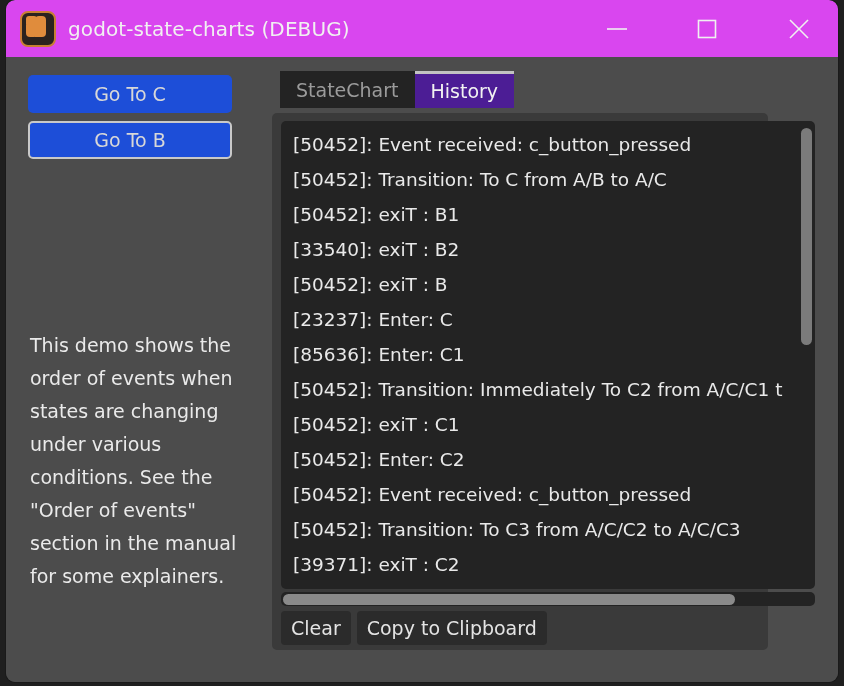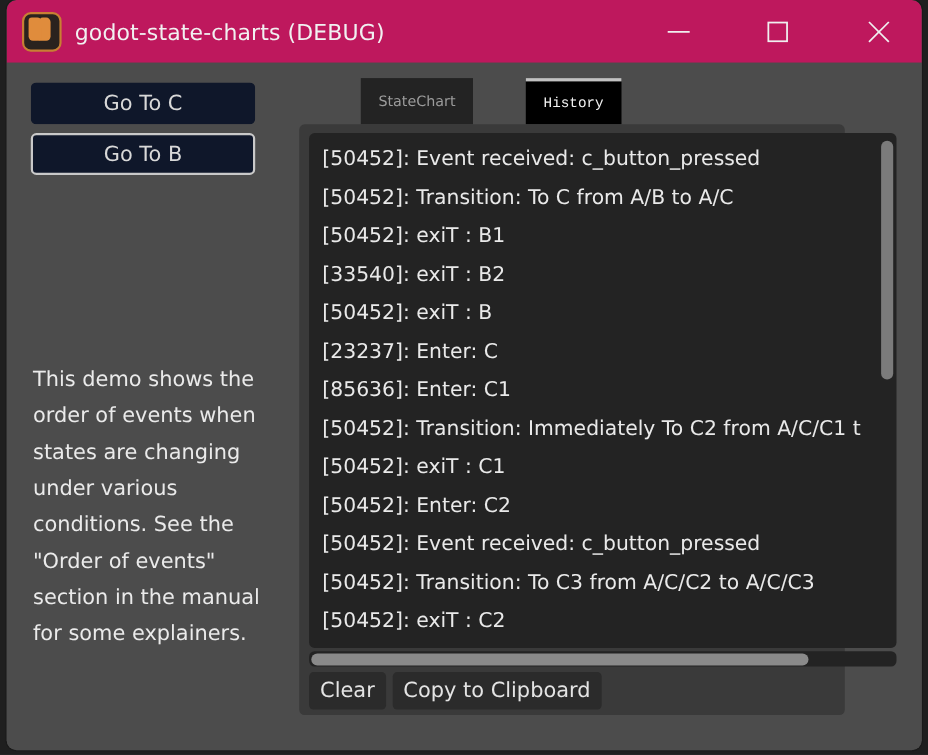--- a/index.html
+++ b/index.html
@@ -26,21 +26,21 @@
     box-shadow: 0 0 0 1px #1a1a1a;
     overflow: hidden;
   }
 
   
   #titlebar {
     position: absolute;
     left: 0; top: 0;
     width: 832px;
     height: 57px;
-    background: #be185d;
+    background: #d946ef;
     border-radius: 9px 9px 0 0;
     display: flex;
     align-items: center;
   }
   #app-icon {
     margin-left: 14px;
     width: 32px;
     height: 32px;
     border: 2px solid #c87f33;
     border-radius: 8px;
@@ -102,21 +102,21 @@
   
   #left-col {
     position: absolute;
     left: 22px;
     top: 18px;
     width: 212px;
   }
   .nav-button {
     width: 204px;
     height: 38px;
-    background: #0f172a;
+    background: #1d4ed8;
     border: 2px solid transparent;
     border-radius: 5px;
     color: #d8d8d8;
     font-size: 19px;
     display: flex;
     align-items: center;
     justify-content: center;
     box-sizing: border-box;
     margin-bottom: 8px;
   }
@@ -144,38 +144,36 @@
   }
   #tabbar {
     position: absolute;
     left: 12px;
     top: 4px;
     height: 42px;
     display: flex;
     align-items: flex-start;
   }
   .tab {
-    height: 42px;
+    height: 37px;
     padding: 0 16px;
     display: flex;
     align-items: center;
-    font-size: 13px;
+    font-size: 19px;
     box-sizing: border-box;
     position: relative;
-    margin-left: 48px;
   }
   .tab.inactive {
     background: #232323;
     color: #9b9b9b;
   }
   .tab.active {
-    background: #000000;
+    background: #4c1d95;
     color: #f2f2f2;
     border-top: 3px solid #c2c2c2;
-    font-family: Liberation Mono, monospace;
   }
   #tab-panel {
     position: absolute;
     left: 4px;
     top: 46px;
     width: 496px;
     height: 537px;
     background: #3a3a3a;
     border-radius: 5px;
   }
@@ -329,21 +327,21 @@
             <div class="line">[50452]: exiT : B1</div>
             <div class="line">[33540]: exiT : B2</div>
             <div class="line">[50452]: exiT : B</div>
             <div class="line">[23237]: Enter: C</div>
             <div class="line">[85636]: Enter: C1</div>
             <div class="line">[50452]: Transition: Immediately To C2 from A/C/C1 t</div>
             <div class="line">[50452]: exiT : C1</div>
             <div class="line">[50452]: Enter: C2</div>
             <div class="line">[50452]: Event received: c_button_pressed</div>
             <div class="line">[50452]: Transition: To C3 from A/C/C2 to A/C/C3</div>
-            <div class="line">[50452]: exiT : C2</div>
+            <div class="line">[39371]: exiT : C2</div>
           </div>
           <div id="vscroll-track">
             <div id="vscroll-thumb"></div>
           </div>
         </div>
 
         <div id="hscroll-track">
           <div id="hscroll-thumb"></div>
         </div>
 

